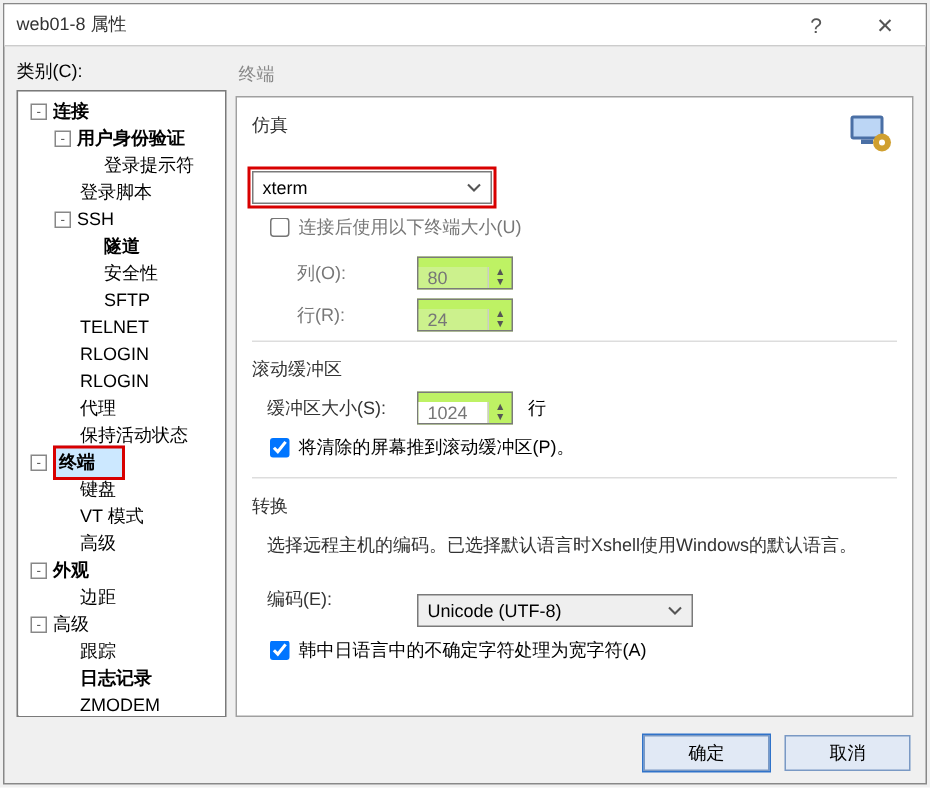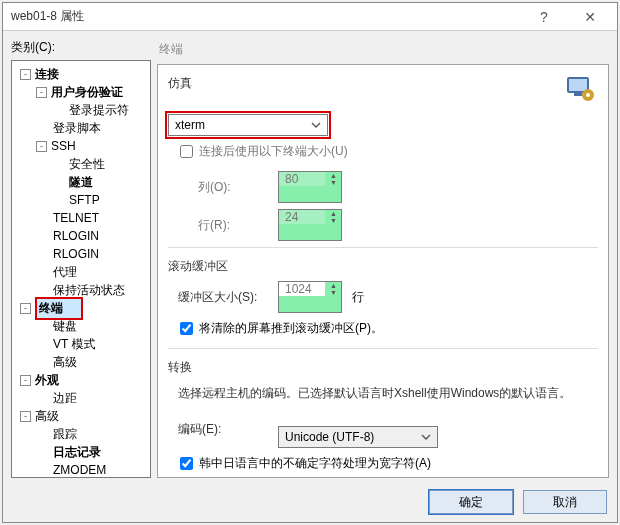--- a/index.html
+++ b/index.html
@@ -20,21 +20,21 @@
   .sel-box { border: 2px solid #d80000; padding: 1px 18px 1px 2px; background: #cce8ff; }
   .right { flex: 1; display: flex; flex-direction: column; }
   .panel-title { color: #888; padding: 2px 2px 6px 2px; }
   .panel { flex: 1; background: #fff; border: 1px solid #a0a0a0; padding: 10px 10px 8px 10px; overflow: hidden; }
   .section-head { color: #333; margin-bottom: 6px; }
   .row { display: flex; align-items: center; margin-bottom: 6px; }
   .lbl { width: 110px; text-indent: 10px; color: #333; }
   .combo { height: 22px; border: 1px solid #7a7a7a; background: #fff; padding: 0 20px 0 6px; display: inline-flex; align-items: center; position: relative; margin-top: 16px; }
   .combo .arrow { position: absolute; right: 4px; top: 3px; width: 14px; height: 14px; display: flex; align-items: center; justify-content: center; color: #555; }
   .red-outline { outline: 2px solid #d80000; outline-offset: 1px; }
-  .spinner { display: inline-flex; border: 1px solid #7a7a7a; height: 32px; background: #86efac; align-items: flex-start; }
+  .spinner { display: inline-flex; border: 1px solid #7a7a7a; height: 22px; background: #bef264; align-items: flex-end; }
   .spinner input { width: 46px; border: none; padding: 0 6px; font-size: 12px; color: #777; }
   .spin-btns { width: 16px; display: flex; flex-direction: column; border-left: 1px solid #ccc; }
   .spin-btns div { flex: 1; display: flex; align-items: center; justify-content: center; font-size: 7px; color: #555; cursor: pointer; }
   .checkbox-row { display: flex; align-items: center; margin: 4px 0 10px 8px; }
   .checkbox-row input { margin-right: 6px; }
   .disabled { color: #777; }
   .hr { border-top: 1px solid #ddd; margin: 4px 0 10px 0; }
   .wrap-text { line-height: 1.5; color: #333; padding: 2px 6px 8px 10px; }
   .icon-display { width: 32px; height: 32px; position: absolute; right: 2px; top: -2px; }
   .footer { display: flex; justify-content: flex-end; padding: 8px 10px; gap: 10px; }
@@ -72,25 +72,25 @@
           <div class="tree-node tree-row" style="padding-left: 22px;">
             <span class="exp-spacer"></span>
             <span class="node-label">登录脚本</span>
           </div>
           <div class="tree-node tree-row" style="padding-left: 22px;">
             <span class="exp">-</span>
             <span class="node-label">SSH</span>
           </div>
           <div class="tree-node tree-row" style="padding-left: 38px;">
             <span class="exp-spacer"></span>
+            <span class="node-label bold">隧道</span>
+          </div>
+          <div class="tree-node tree-row" style="padding-left: 38px;">
+            <span class="exp-spacer"></span>
             <span class="node-label">安全性</span>
-          </div>
-          <div class="tree-node tree-row" style="padding-left: 38px;">
-            <span class="exp-spacer"></span>
-            <span class="node-label bold">隧道</span>
           </div>
           <div class="tree-node tree-row" style="padding-left: 38px;">
             <span class="exp-spacer"></span>
             <span class="node-label">SFTP</span>
           </div>
           <div class="tree-node tree-row" style="padding-left: 22px;">
             <span class="exp-spacer"></span>
             <span class="node-label">TELNET</span>
           </div>
           <div class="tree-node tree-row" style="padding-left: 22px;">
@@ -223,21 +223,21 @@
           <input type="checkbox" checked="" style="">
           <span>将清除的屏幕推到滚动缓冲区(P)。</span>
         </div>
 
         <div class="hr"></div>
 
         <div class="section-head">转换</div>
         <div class="wrap-text">选择远程主机的编码。已选择默认语言时Xshell使用Windows的默认语言。</div>
         <div class="row">
           <div class="lbl">编码(E):</div>
-          <div class="combo" style="width:160px;background:#efefef">
+          <div class="combo" style="width:184px;background:#efefef">
             <span>Unicode (UTF-8)</span>
             <span class="arrow">
               <svg width="10" height="6" viewBox="0 0 10 6">
                   <path d="M1 1 L5 5 L9 1" fill="none" stroke="#555" stroke-width="1.4"></path>
                 </svg>
             </span>
           </div>
         </div>
         <div class="checkbox-row">
           <input type="checkbox" checked="" style="">

